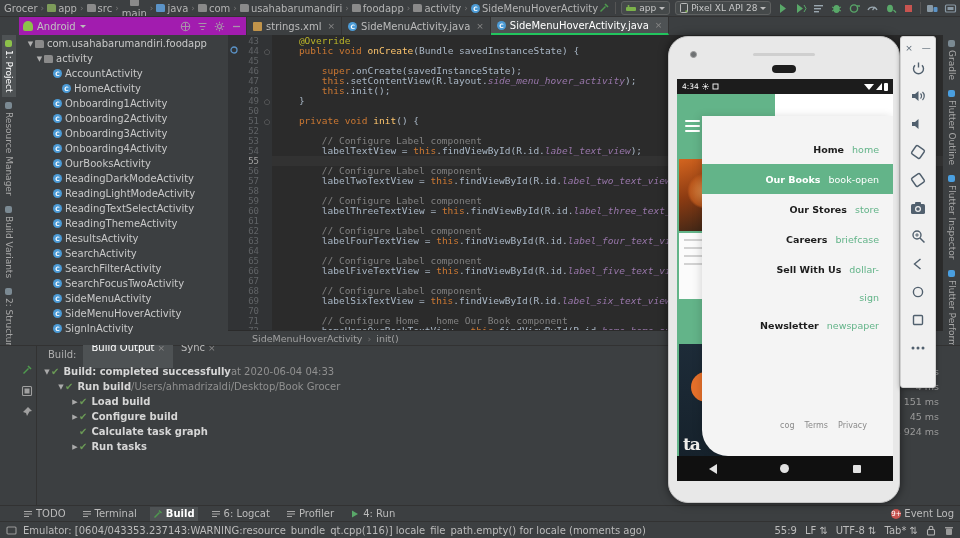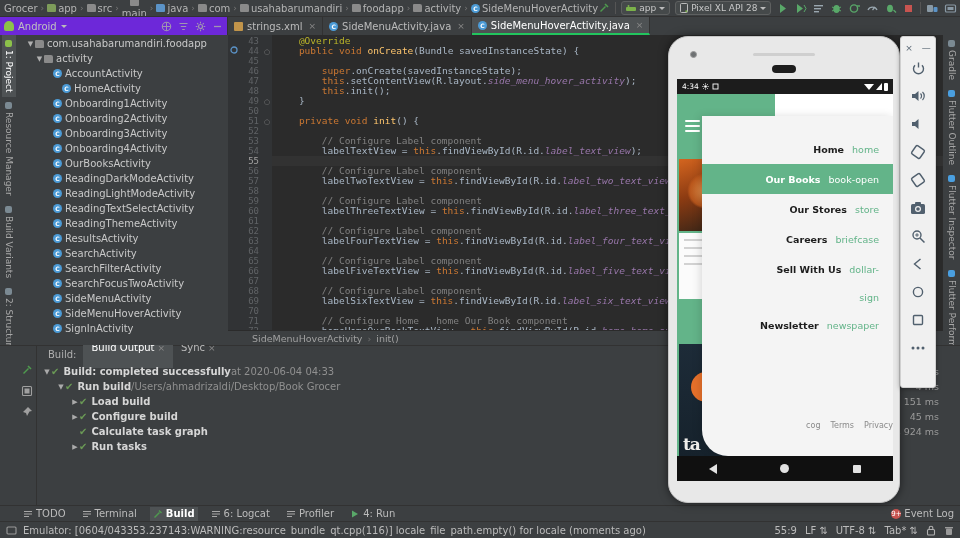--- a/index.html
+++ b/index.html
@@ -29,21 +29,21 @@
     border:1px solid #5e6060; border-radius:3px; background:#45494a;
     height:14px; display:flex; align-items:center; padding:0 4px; gap:3px;
     font-size:9px; color:#c8c8c8;
   }
   .caret{ width:0;height:0;border-left:3px solid transparent;border-right:3px solid transparent;
      border-top:3px solid #bbb; display:inline-block;}
   .tbic{ width:13px;height:13px;display:inline-block;position:relative;}
   .divider-v{ width:1px;height:12px;background:#555;}
 
   
-  .midbar{ height:18px; display:flex; flex:0 0 18px; background:#6d28d9; }
+  .midbar{ height:18px; display:flex; flex:0 0 18px; background:#a21caf;margin-left:19px; }
   .proj-head{
     width:228px; display:flex; align-items:center; gap:4px; padding:0 4px;
     border-right:1px solid #323232; font-size:10px; color:#c0c0c0;
   }
   .droid{width:10px;height:10px;border-radius:5px 5px 2px 2px;background:#8cc24a;}
   .phead-icons{ margin-left:auto; display:flex; gap:6px; align-items:center; opacity:.85;}
   .tabs{ display:flex; flex:1; align-items:flex-end; background:#3c3f41; overflow:hidden;}
   .tab{
     display:flex; align-items:center; gap:4px; height:18px; padding:0 6px;
     font-size:10px; color:#bbb; border-right:1px solid #323232; white-space:nowrap;
@@ -217,21 +217,21 @@
     height:30px; display:flex; align-items:center; justify-content:flex-end;
     gap:8px; padding-right:14px; font-size:9.5px; color:#1d1d1d;
   }
   .drow.sel{ background:#63b489; }
   .drow.sel .nm{ color:#fff; } .drow.sel .ic{ color:#fff; }
   .drow .nm{ font-weight:600; }
   .drow .ic{ color:#63b489; }
   .dcont{ height:26px; display:flex; align-items:center; justify-content:flex-end;
     padding-right:14px; font-size:9.5px; color:#63b489;}
   .dfoot{
-    position:absolute; bottom:26px; right:0; display:flex; gap:10px;
+    position:absolute; bottom:26px; right:26px; display:flex; gap:10px;
     font-size:8px; color:#8a8a8a;
   }
   .navbarph{
     position:absolute; left:8px; top:419px; width:216px; height:25px; background:#101010;
     display:flex; align-items:center; justify-content:space-around;
   }
   .navbarph .tri{width:0;height:0;border-top:5px solid transparent;border-bottom:5px solid transparent;
     border-right:8px solid #e2e2e2;}
   .navbarph .cir{width:9px;height:9px;border-radius:50%;background:#e2e2e2;}
   .navbarph .sq{width:8px;height:8px;background:#e2e2e2;border-radius:1px;}

